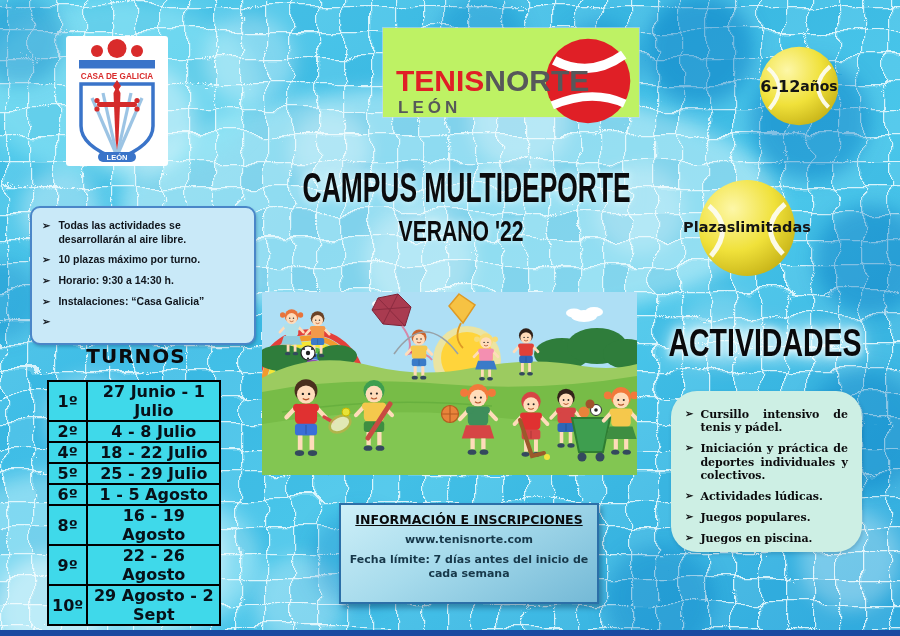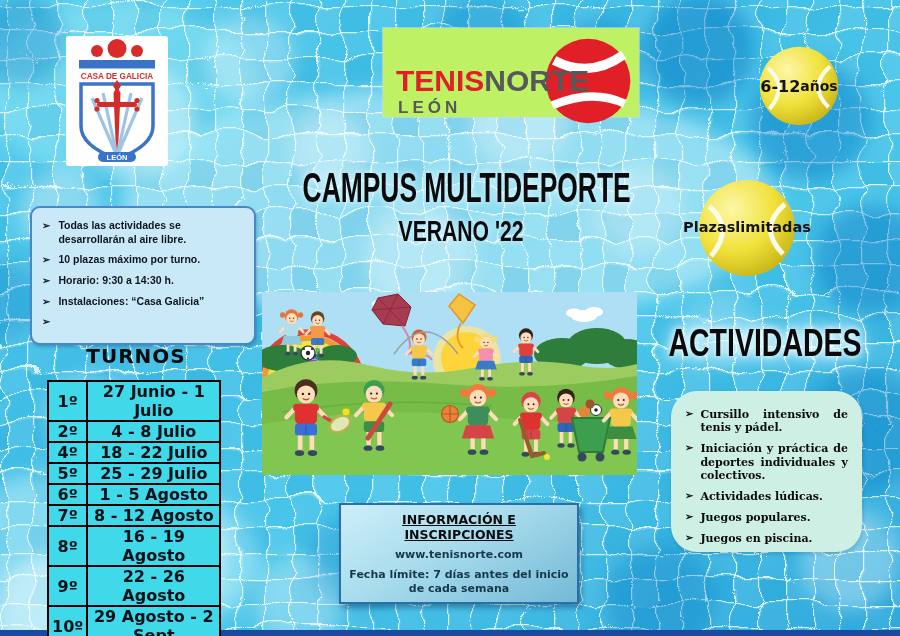--- a/index.html
+++ b/index.html
@@ -50,21 +50,21 @@
                     transform:scale(.95,1.3);transform-origin:center top;
                     text-shadow:0 0 6px #fff,0 0 12px #EAFDFF,0 0 22px #EAFDFF;}
   .activities-box{left:671px;top:391px;width:191px;height:161px;box-sizing:border-box;background:#CDEFE4;
                   border-radius:26px;padding:17px 14px;box-shadow:1px 2px 4px rgba(0,40,80,.2);}
   .act-item{display:flex;gap:7px;margin-bottom:8px;font-family:"DejaVu Serif",serif;font-weight:bold;
             font-size:11px;color:#0B0B0D;line-height:1.2;}
   .act-item .txt{text-align:justify;flex:1;}
   .act-item .blt{font-family:"Liberation Sans",sans-serif;font-size:10px;}
 
   
-  .insc-box{left:339px;top:503px;width:240px;height:101px;box-sizing:border-box;border:2px solid #2B6FA8;
+  .insc-box{left:339px;top:503px;width:260px;height:101px;box-sizing:border-box;border:2px solid #2B6FA8;
             background:linear-gradient(150deg,#CDEFF8 0%,#A7DBEC 45%,#74B9D6 100%);
             padding:7px 8px;text-align:center;box-shadow:3px 4px 5px rgba(0,30,60,.35);}
   .insc-title{font-family:"DejaVu Sans",sans-serif;font-weight:bold;font-size:12.5px;color:#0A0A0C;
               text-decoration:underline;}
   .insc-line{font-family:"DejaVu Sans",sans-serif;font-weight:bold;font-size:11px;color:#17384A;
              margin-top:6px;line-height:1.25;}
 
   
   .ball{text-align:center;}
   .ball svg{position:absolute;left:0;top:0;}
@@ -258,24 +258,20 @@
         </tr>
     <tr>
           <td class="c1">5º</td>
           <td class="c2">25 - 29 Julio</td>
         </tr>
     <tr>
           <td class="c1">6º</td>
           <td class="c2">1 - 5 Agosto</td>
         </tr>
     <tr>
-          <td class="c1">7º</td>
-          <td class="c2">8 - 12 Agosto</td>
-        </tr>
-    <tr>
           <td class="c1">8º</td>
           <td class="c2">16 - 19 Agosto</td>
         </tr>
     <tr>
           <td class="c1">9º</td>
           <td class="c2">22 - 26 Agosto</td>
         </tr>
     <tr>
           <td class="c1">10º</td>
           <td class="c2">29 Agosto - 2 Sept</td>

